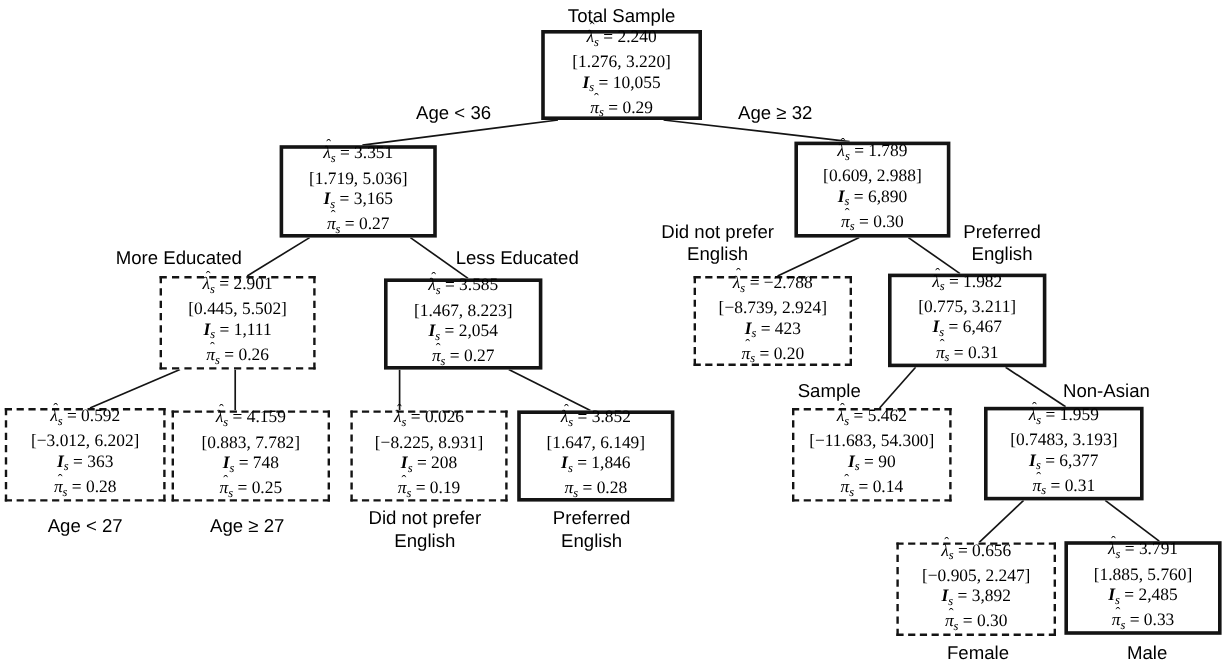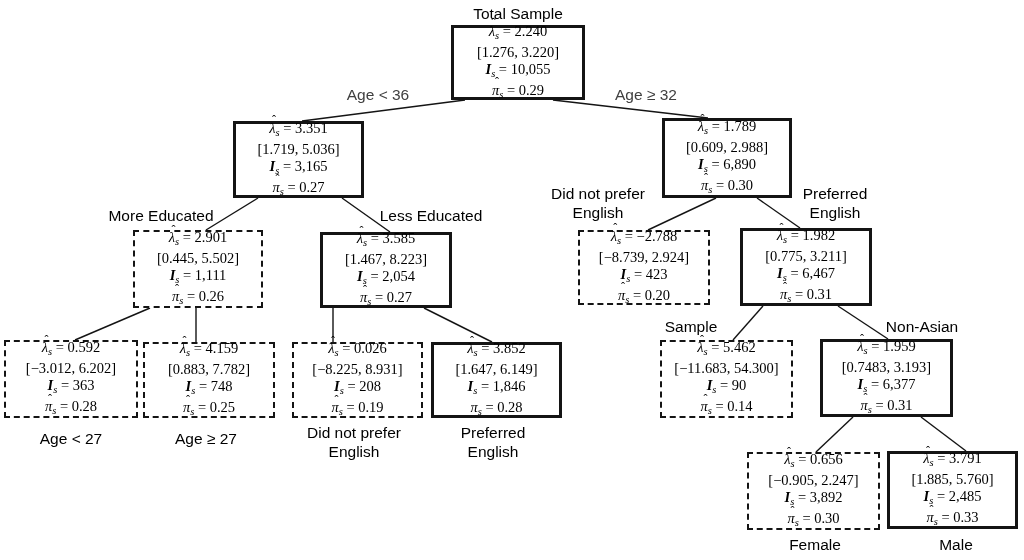--- a/index.html
+++ b/index.html
@@ -25,21 +25,21 @@
   .hat .acc{
     position:absolute;left:0;right:-3px;top:-0.45em;text-align:center;
     font-style:normal;font-size:12px;line-height:1;
   }
   .nlabel{
     position:absolute;transform:translateX(-50%);text-align:center;
     font-size:15.5px;line-height:19px;white-space:nowrap;color:#000;
   }
   .elabel{
     position:absolute;transform:translate(-50%,-50%);
-    font-size:15.5px;white-space:nowrap;color:#404040;
+    font-size:15.5px;white-space:nowrap;color:#000000;
   }
 </style>
 </head>
 <body>
 
 <div class="canvas">
   <svg class="edges" xmlns="http://www.w3.org/2000/svg">
       <line x1="465" y1="100" x2="302" y2="121" stroke="#141414" stroke-width="1.4"></line>
       <line x1="553" y1="100" x2="708" y2="118" stroke="#141414" stroke-width="1.4"></line>
       <line x1="258" y1="198" x2="206" y2="230" stroke="#141414" stroke-width="1.4"></line>
@@ -144,21 +144,21 @@
         <div class="mline"><span class="hat mi">λ<span class="acc">ˆ</span></span><span class="msub">s</span> = 3.791</div>
         <div class="mline">[1.885, 5.760]</div>
         <div class="mline"><span class="mb">I</span><span class="msub">s</span> = 2,485</div>
         <div class="mline"><span class="hat mi">π<span class="acc">ˆ</span></span><span class="msub">s</span> = 0.33</div>
       </div>
     </div>
   <div id="layer-labels">
       <div class="nlabel" style="left: 518px; top: 4px;">
         <div>Total Sample</div>
       </div>
-      <div class="nlabel" style="left: 149px; top: 206px; margin-left: 12px;">
+      <div class="nlabel" style="left: 149px; top: 206px;">
         <div>More Educated</div>
       </div>
       <div class="nlabel" style="left: 431px; top: 206px;">
         <div>Less Educated</div>
       </div>
       <div class="nlabel" style="left: 598px; top: 184px;">
         <div>Did not prefer</div>
         <div>English</div>
       </div>
       <div class="nlabel" style="left: 835px; top: 184px;">

